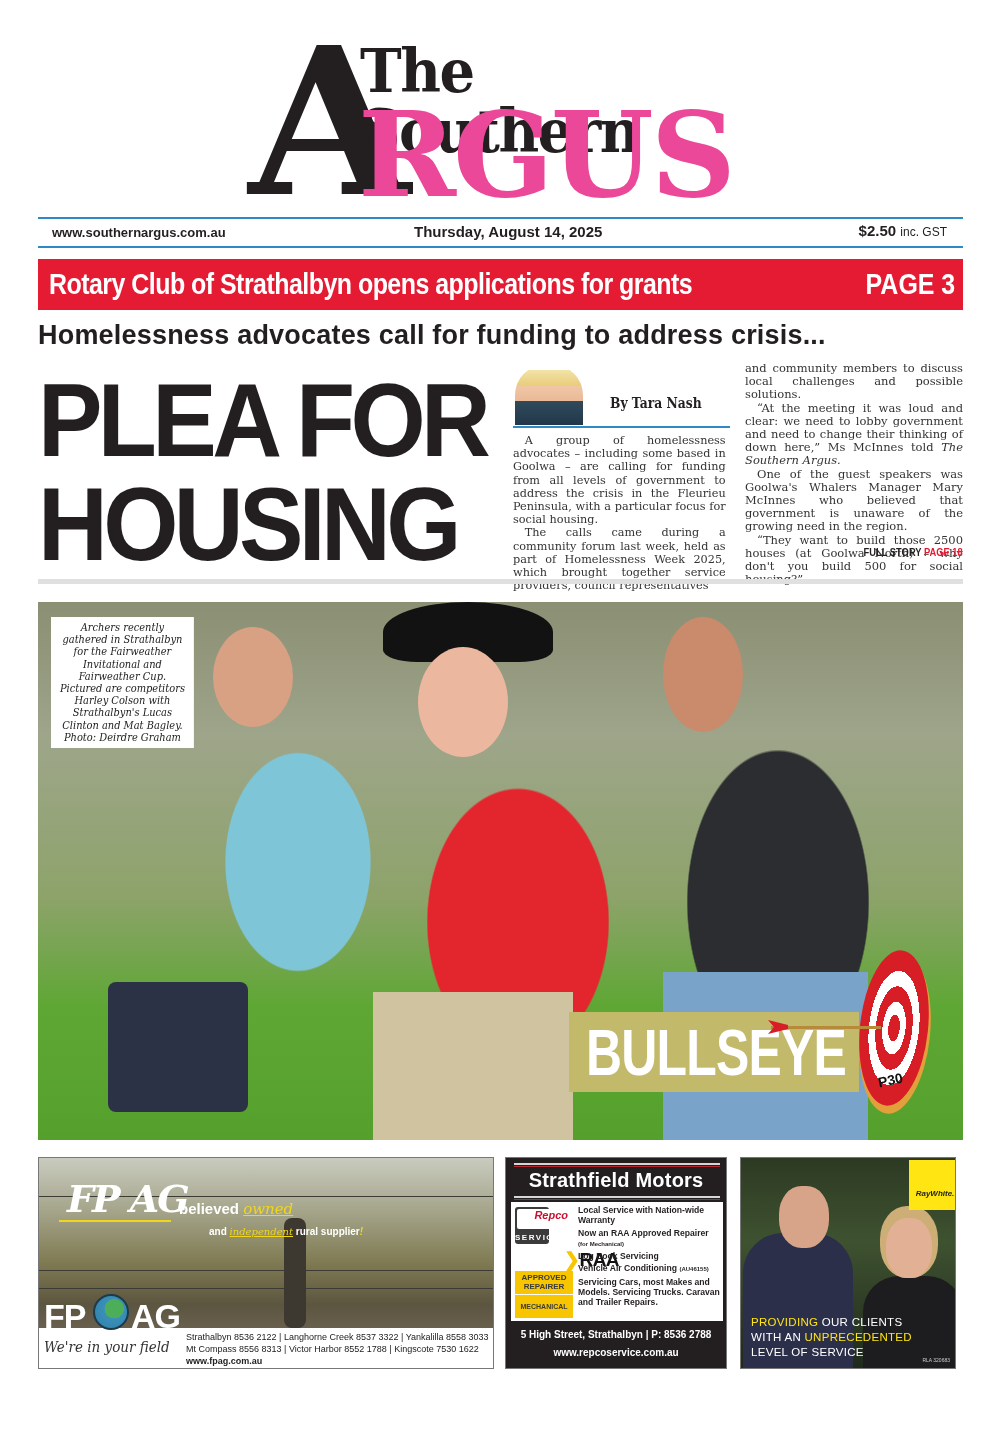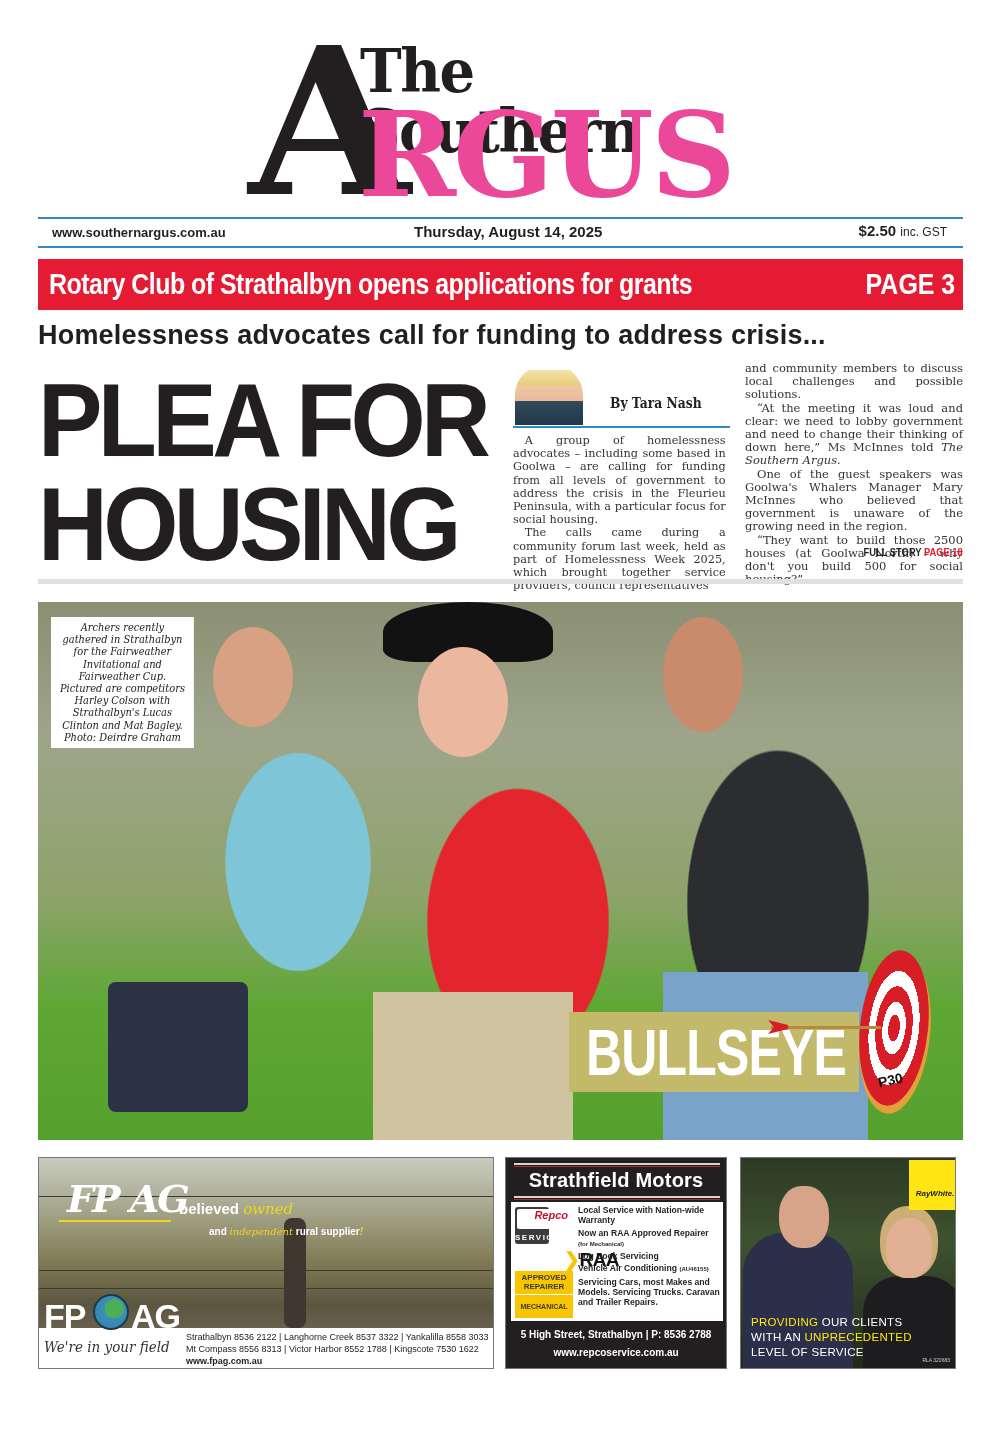--- a/index.html
+++ b/index.html
@@ -68,21 +68,21 @@
 
   
   .ad { position: absolute; top: 1157px; height: 212px; border: 1px solid #777; overflow: hidden; }
   .ad-fpag { left: 38px; width: 456px;
     background: linear-gradient(180deg, #c9cbbf 0%, #a5a58b 25%, #7f7a52 50%, #5c5540 70%, #7d7462 100%); }
   .fpag-vine { position: absolute; left: 245px; top: 60px; width: 22px; height: 110px; background: #3d3830; border-radius: 8px; }
   .fpag-wire { position: absolute; left: 0; width: 100%; height: 1px; background: #3b3a35; }
   .fpag-logo-script { position: absolute; left: 28px; top: 18px; font-family: "DejaVu Serif", serif; font-style: italic; font-weight: bold; font-size: 38px; color: #fff; letter-spacing: -2px; }
   .fpag-underline { position: absolute; left: 20px; top: 62px; width: 112px; height: 2px; background: #f1d61a; }
   .fpag-l1 { position: absolute; left: 140px; top: 42px; font-weight: bold; font-size: 15px; color: #fff; }
-  .fpag-l1 .hl, .fpag-l2 .hl { color: #f1d61a; font-family: "DejaVu Serif", serif; font-style: italic; font-weight: normal; }
+  .fpag-l1 .hl, .fpag-l2 .hl { color: #f1d61a; font-family: "DejaVu Serif", serif; font-style: italic; font-weight: normal; text-decoration: underline; }
   .fpag-l2 { position: absolute; left: 170px; top: 68px; font-weight: bold; font-size: 10px; color: #fff; }
   .fpag-l2 .excl { color: #f1d61a; font-style: italic; }
   .fpag-bottom { position: absolute; left: 0; top: 170px; width: 100%; height: 42px; background: #fff; }
   .fpag-bigfp { position: absolute; left: 5px; top: 139px; font-weight: bold; font-size: 34px; color: #fff; letter-spacing: -1px; }
   .fpag-globe { position: absolute; left: 54px; top: 136px; width: 36px; height: 36px; border-radius: 50%; background: radial-gradient(circle at 60% 40%, #4dae5a 0%, #4dae5a 35%, #3a8fb8 36%, #2f7fa8 100%); border: 2px solid #1d3a4a; }
   .fpag-bigag { position: absolute; left: 92px; top: 139px; font-weight: bold; font-size: 34px; color: #fff; letter-spacing: -1px; }
   .fpag-tagline { position: absolute; left: 5px; top: 180px; font-family: "DejaVu Serif", serif; font-style: italic; font-size: 15px; color: #333; transform: scaleX(0.9); transform-origin: left center; white-space: nowrap; }
   .fpag-contacts { position: absolute; left: 147px; top: 173px; font-size: 9px; line-height: 12px; color: #222; white-space: nowrap; }
   .fpag-contacts .web { font-weight: bold; }
 

